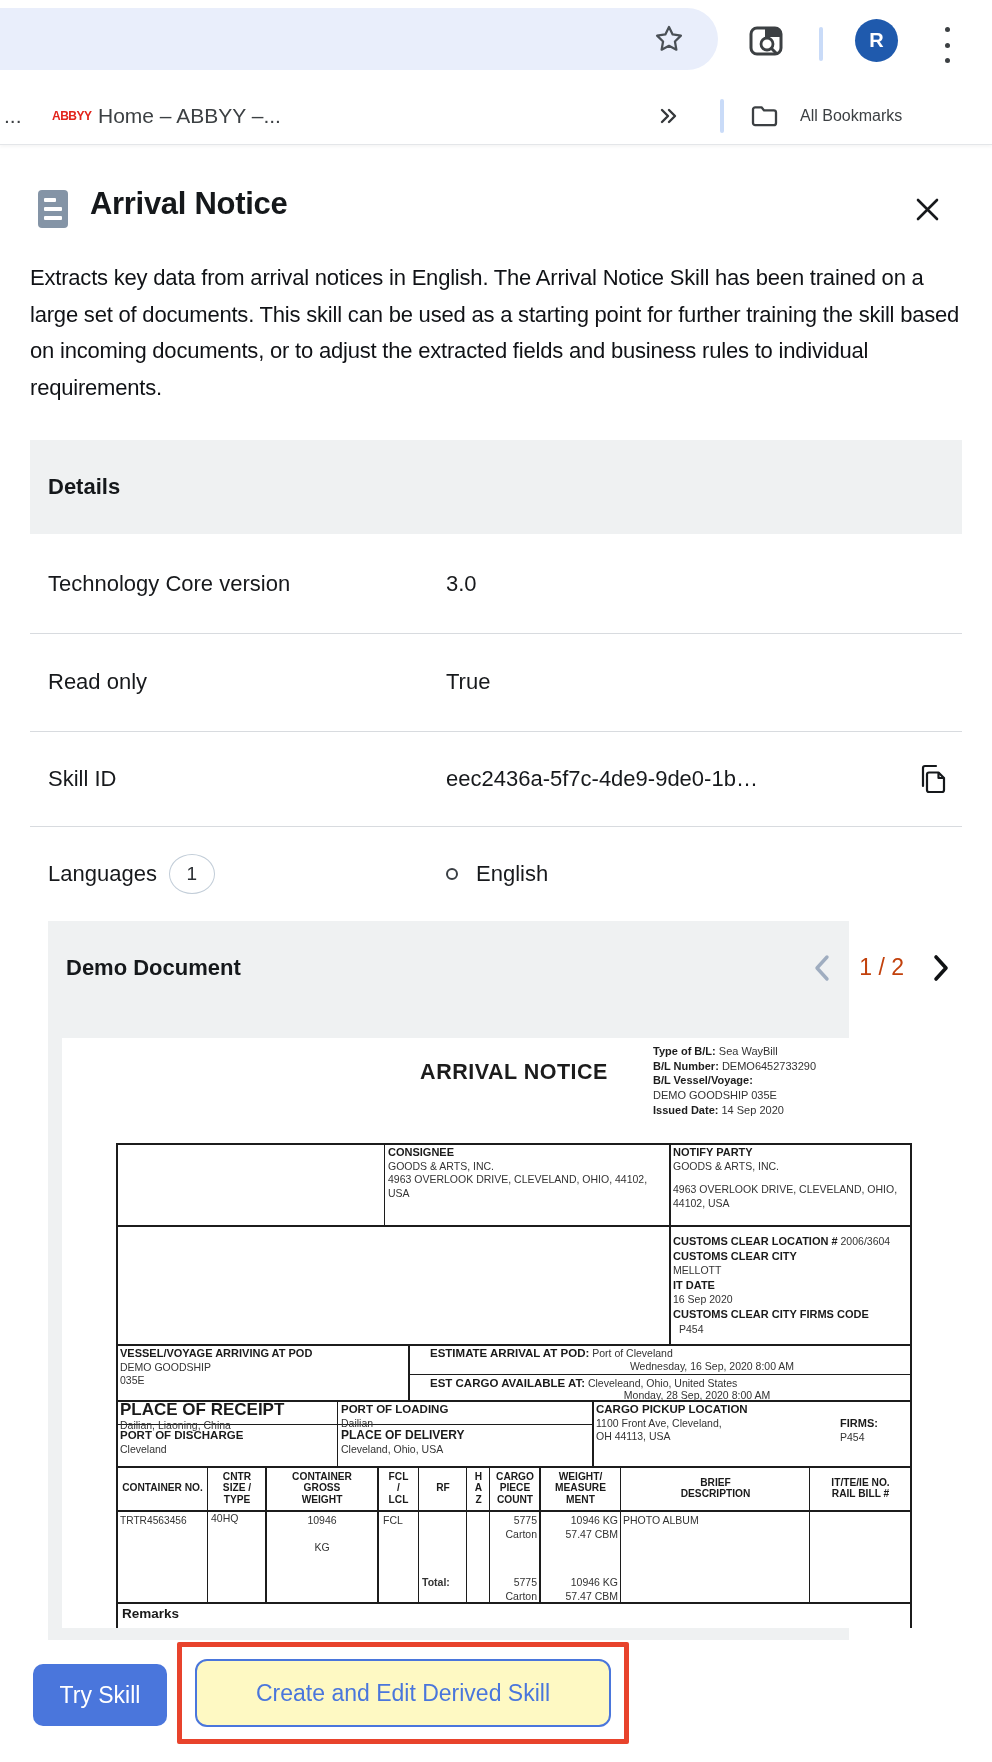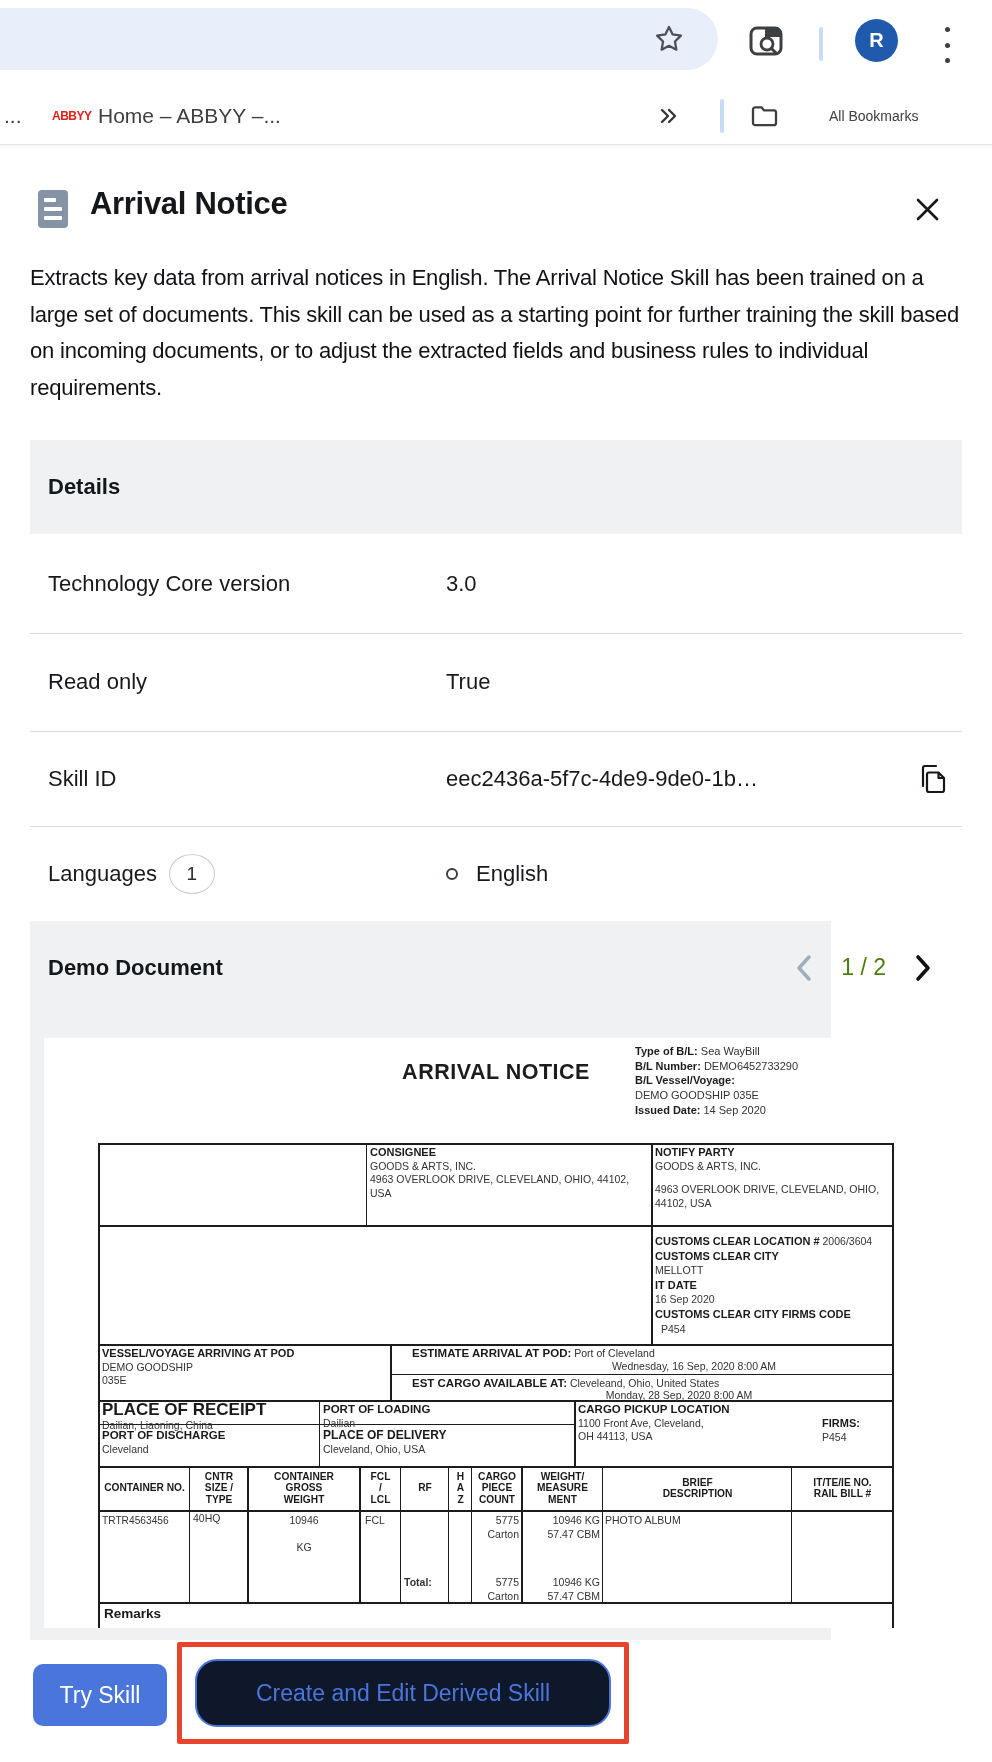--- a/index.html
+++ b/index.html
@@ -20,21 +20,21 @@
   
   .bookmarks{position:absolute;left:0;top:88px;width:992px;height:56px;background:#fff;
              border-bottom:1px solid #e4e6e9;box-shadow:0 2px 3px rgba(0,0,0,0.04);}
   .bm-item{position:absolute;top:0;height:56px;display:flex;align-items:center;color:#3c4043;font-size:21px;}
   .bm-trunc{left:4px;}
   .bm-favicon{left:52px;color:#e2231a;font-size:12px;font-weight:bold;letter-spacing:-0.5px;}
   .bm-home{left:98px;font-size:21px;}
   .bm-overflow{left:655px;}
   .bm-sep{position:absolute;left:720px;top:11px;width:4px;height:34px;background:#c9dbf8;border-radius:2px;}
   .bm-folder{left:750px;}
-  .bm-all{left:829px;font-size:14px;}
+  .bm-all{left:800px;font-size:16px;}
 
   
   .modal-icon{position:absolute;left:38px;top:190px;width:30px;height:38px;background:#8494a6;border-radius:4px;}
   .modal-icon i{position:absolute;left:6px;height:4px;background:#fff;border-radius:1px;display:block;}
   .modal-icon .b1{top:8px;width:12px;}
   .modal-icon .b2{top:17px;width:18px;}
   .modal-icon .b3{top:26px;width:18px;}
   .modal-title{position:absolute;left:90px;top:186px;font-size:31px;font-weight:bold;color:#15181b;letter-spacing:-0.3px;}
   .close-btn{position:absolute;left:912px;top:194px;width:30px;height:30px;display:flex;align-items:center;justify-content:center;cursor:pointer;}
   .description{position:absolute;left:30px;top:260px;width:936px;font-size:22px;line-height:36.5px;color:#101216;letter-spacing:-0.2px;}
@@ -49,48 +49,48 @@
   .d1{top:534px;height:99px;}
   .d2{top:633px;height:98px;}
   .d3{top:731px;height:95px;}
   .d4{top:826px;height:95px;}
   .copy-btn{position:absolute;left:888px;top:32px;width:30px;height:32px;cursor:pointer;}
   .lang-badge{width:46px;height:40px;border:1.5px solid #c2cdd8;border-radius:50%;
               display:flex;align-items:center;justify-content:center;font-size:19px;color:#2b2f33;box-sizing:border-box;}
   .lang-bullet{width:12px;height:12px;border:2.2px solid #3a3f44;border-radius:50%;box-sizing:border-box;}
 
   
-  .demo-panel{position:absolute;left:30px;top:921px;width:801px;height:719px;background:#eff1f2;}
+  .demo-panel{position:absolute;left:48px;top:921px;width:801px;height:719px;background:#eff1f2;}
   .demo-head{position:absolute;left:0;top:0;width:932px;height:93px;display:flex;align-items:center;
              padding:0 26px 0 18px;box-sizing:border-box;}
   .demo-title{font-size:22px;font-weight:bold;color:#15181b;}
   .pager{margin-left:auto;display:flex;align-items:center;gap:24px;}
-  .pager .num{font-size:23px;color:#4d7c0f;}
+  .pager .num{font-size:23px;color:#c2410c;}
   .chev{display:flex;align-items:center;justify-content:center;width:26px;height:30px;cursor:pointer;}
 
   
   .doc-page{position:absolute;left:14px;top:117px;width:904px;height:590px;background:#fff;overflow:hidden;color:#2a2a2a;}
   .doc-title{position:absolute;left:0;top:22px;width:904px;text-align:center;font-size:21.5px;font-weight:bold;
              color:#1c1c1c;letter-spacing:0.5px;}
   .doc-meta{position:absolute;left:591px;top:6px;width:300px;font-size:11px;line-height:14.7px;color:#333;}
   .doc-meta b{color:#1c1c1c;}
   .hl,.vl{position:absolute;background:#1c1c1c;}
   .cell{position:absolute;font-size:10.5px;line-height:13.5px;color:#333;}
   .cell b{font-size:11px;color:#1a1a1a;}
   .hdr{position:absolute;display:flex;align-items:center;justify-content:center;text-align:center;
        font-size:10.2px;font-weight:bold;line-height:11.5px;white-space:pre-line;color:#1a1a1a;}
   .rt{text-align:right;}
   .ctr{text-align:center;}
 
   
   .try-btn{position:absolute;left:33px;top:1664px;width:134px;height:62px;background:#4a76dc;border:none;
            border-radius:10px;color:#fff;font-size:23px;font-family:"Liberation Sans",sans-serif;cursor:pointer;}
   .red-box{position:absolute;left:177px;top:1642px;width:452px;height:102px;border:5px solid #e8432c;border-radius:2px;box-sizing:border-box;}
-  .derived-btn{position:absolute;left:195px;top:1659px;width:416px;height:68px;background:#0f172a;
-               border:2px solid #4a76dc;border-radius:22px;color:#4a76dc;font-size:23px;
+  .derived-btn{position:absolute;left:195px;top:1659px;width:416px;height:68px;background:#fef9c3;
+               border:2px solid #4a76dc;border-radius:12px;color:#4a76dc;font-size:23px;
                font-family:"Liberation Sans",sans-serif;cursor:pointer;}
 </style>
 </head>
 <body>
 
 <div id="app">
 
   <div class="chrome">
     <div class="omnibox"></div>
     <div class="star-btn">

